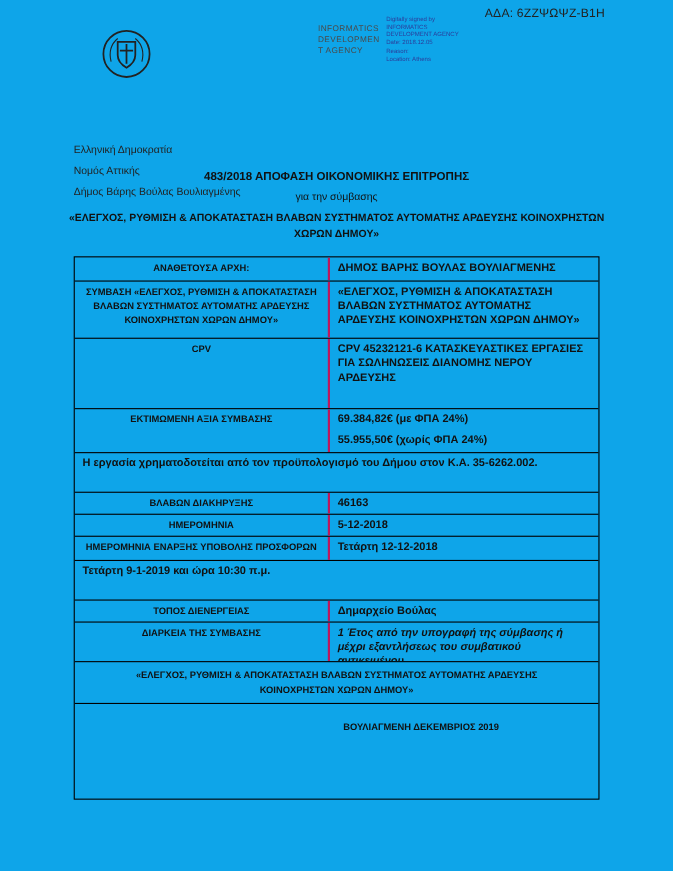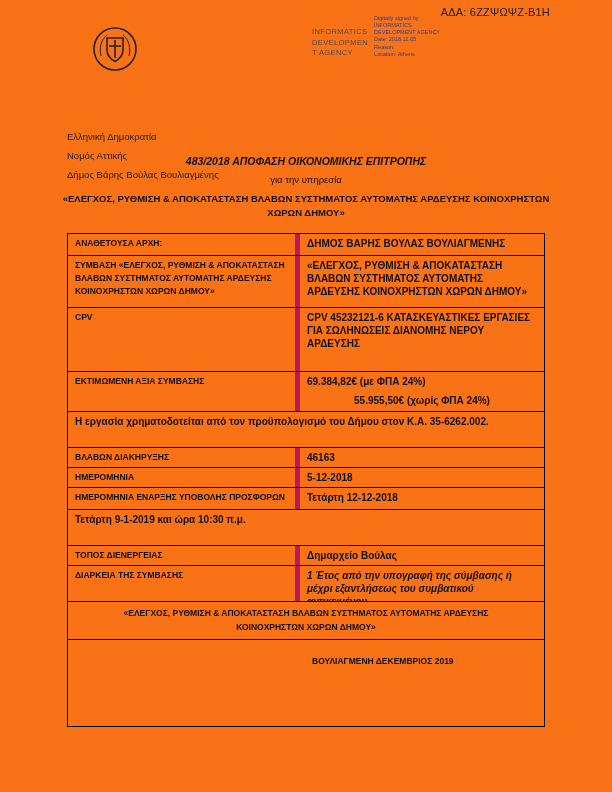--- a/index.html
+++ b/index.html
@@ -1,44 +1,44 @@
 <!DOCTYPE html>
 <html><head>
 <meta charset="utf-8">
 <style>
   * { box-sizing: border-box; }
   html, body { margin: 0; padding: 0; background: #ffffff; }
   body { font-family: "Liberation Sans", sans-serif; color: #111; }
-  .page { position: relative; width: 612px; height: 792px; background: #f97316; overflow: hidden; }
+  .page { position: relative; width: 612px; height: 792px; background: #0ea5e9; overflow: hidden; }
 
   .ada { position: absolute; top: 6px; right: 62px; font-size: 11px; color: #222; letter-spacing: 0.2px; }
 
   .logo { position: absolute; left: 92px; top: 26px; width: 46px; height: 46px; }
 
-  .stamp { position: absolute; left: 289px; top: 15px; display: flex; gap: 6px; align-items: flex-end; margin-left: 23px; }
+  .stamp { position: absolute; left: 289px; top: 15px; display: flex; gap: 6px; align-items: center; }
   .stamp-agency { font-size: 7.5px; line-height: 1.35; color: #4a4a4a; letter-spacing: 0.4px; white-space: nowrap; }
   .stamp-blue { font-size: 5.5px; line-height: 1.3; color: #2b3e9b; white-space: nowrap; }
 
   .issuer { position: absolute; left: 67px; top: 90px; font-size: 9.5px; line-height: 19px; color: #222; margin-top: 37px; }
 
   .title-block { position: absolute; left: 0; top: 155px; width: 612px; text-align: center; color: #111; }
-  .doc-title { font-size: 10.5px; font-weight: bold; font-style: italic; }
+  .doc-title { font-size: 10.5px; font-weight: bold; }
   .doc-sub { font-size: 9.5px; margin-top: 7px; }
   .doc-subject { font-size: 9.5px; font-weight: bold; margin: 7px auto 0; width: 505px; line-height: 14px; }
 
   .itable { position: absolute; left: 67px; top: 233px; width: 478px; border: 1px solid #000; }
   .trow { display: flex; border-bottom: 1px solid #000; overflow: hidden; }
   .trow:last-child { border-bottom: none; }
-  .tlabel { width: 232px; border-right: 5px solid #be185d; text-align: left;
+  .tlabel { width: 232px; border-right: 2px solid #be185d; text-align: center;
             padding: 3px 7px; font-weight: bold; font-size: 8.5px; line-height: 13px; }
   .tvalue { flex: 1; padding: 3px 7px; font-weight: bold; font-size: 10px; line-height: 13px; }
   .merged { width: 100%; text-align: center; padding: 4px 40px; font-weight: bold;
             font-size: 8.5px; line-height: 14px; }
   .footer-cell { width: 100%; padding: 16px 7px 6px 244px; font-weight: bold; font-size: 8.5px; }
-  .gap { margin-top: 6px; text-align: center; }
+  .gap { margin-top: 6px; }
   .italic { font-style: italic; }
 </style>
 </head>
 <body>
 
 <div class="page">
 
   <div class="ada">ΑΔΑ: 6ΖΖΨΩΨΖ-Β1Η</div>
 
   <div class="logo">
@@ -69,21 +69,21 @@
   </div>
 
   <div class="issuer">
     <div>Ελληνική Δημοκρατία</div>
     <div>Νομός Αττικής</div>
     <div>Δήμος Βάρης Βούλας Βουλιαγμένης</div>
   </div>
 
   <div class="title-block">
     <div class="doc-title">483/2018 ΑΠΟΦΑΣΗ ΟΙΚΟΝΟΜΙΚΗΣ ΕΠΙΤΡΟΠΗΣ</div>
-    <div class="doc-sub">για την υπηρεσία</div>
+    <div class="doc-sub">για την σύμβασης</div>
     <div class="doc-subject">«ΕΛΕΓΧΟΣ, ΡΥΘΜΙΣΗ &amp; ΑΠΟΚΑΤΑΣΤΑΣΗ ΒΛΑΒΩΝ ΣΥΣΤΗΜΑΤΟΣ ΑΥΤΟΜΑΤΗΣ ΑΡΔΕΥΣΗΣ ΚΟΙΝΟΧΡΗΣΤΩΝ ΧΩΡΩΝ ΔΗΜΟΥ»</div>
   </div>
 
   <div class="itable">
 
     <div class="trow" style="height:22px">
       <div class="tlabel">ΑΝΑΘΕΤΟΥΣΑ ΑΡΧΗ:</div>
       <div class="tvalue">ΔΗΜΟΣ ΒΑΡΗΣ ΒΟΥΛΑΣ ΒΟΥΛΙΑΓΜΕΝΗΣ</div>
     </div>
 

